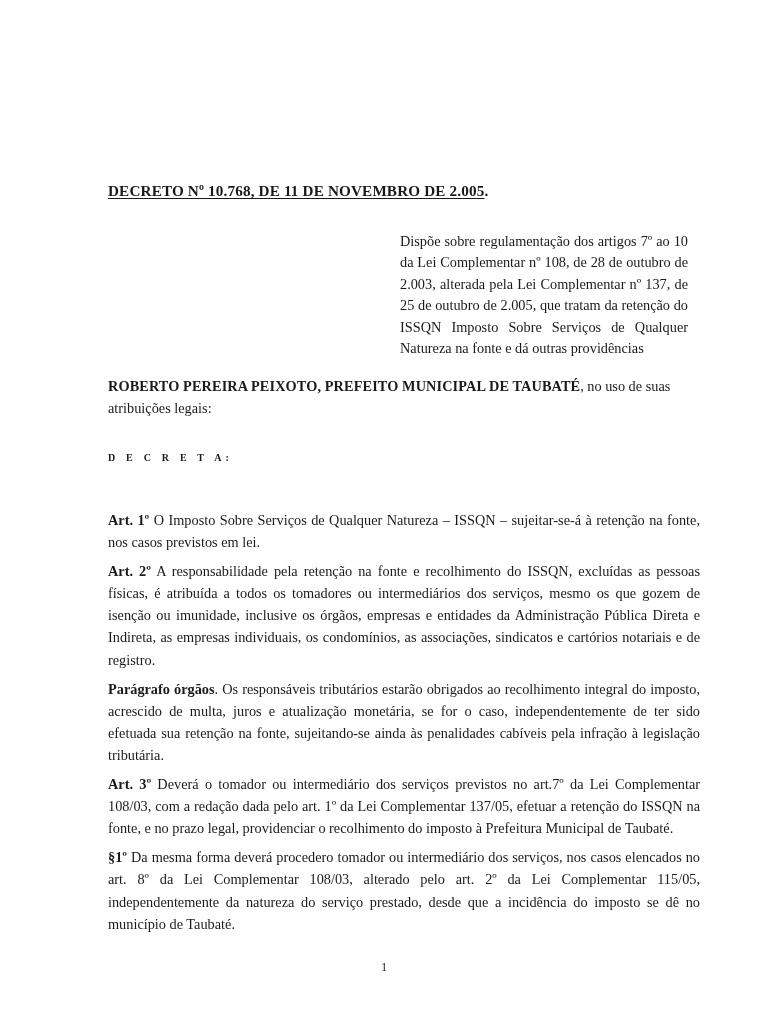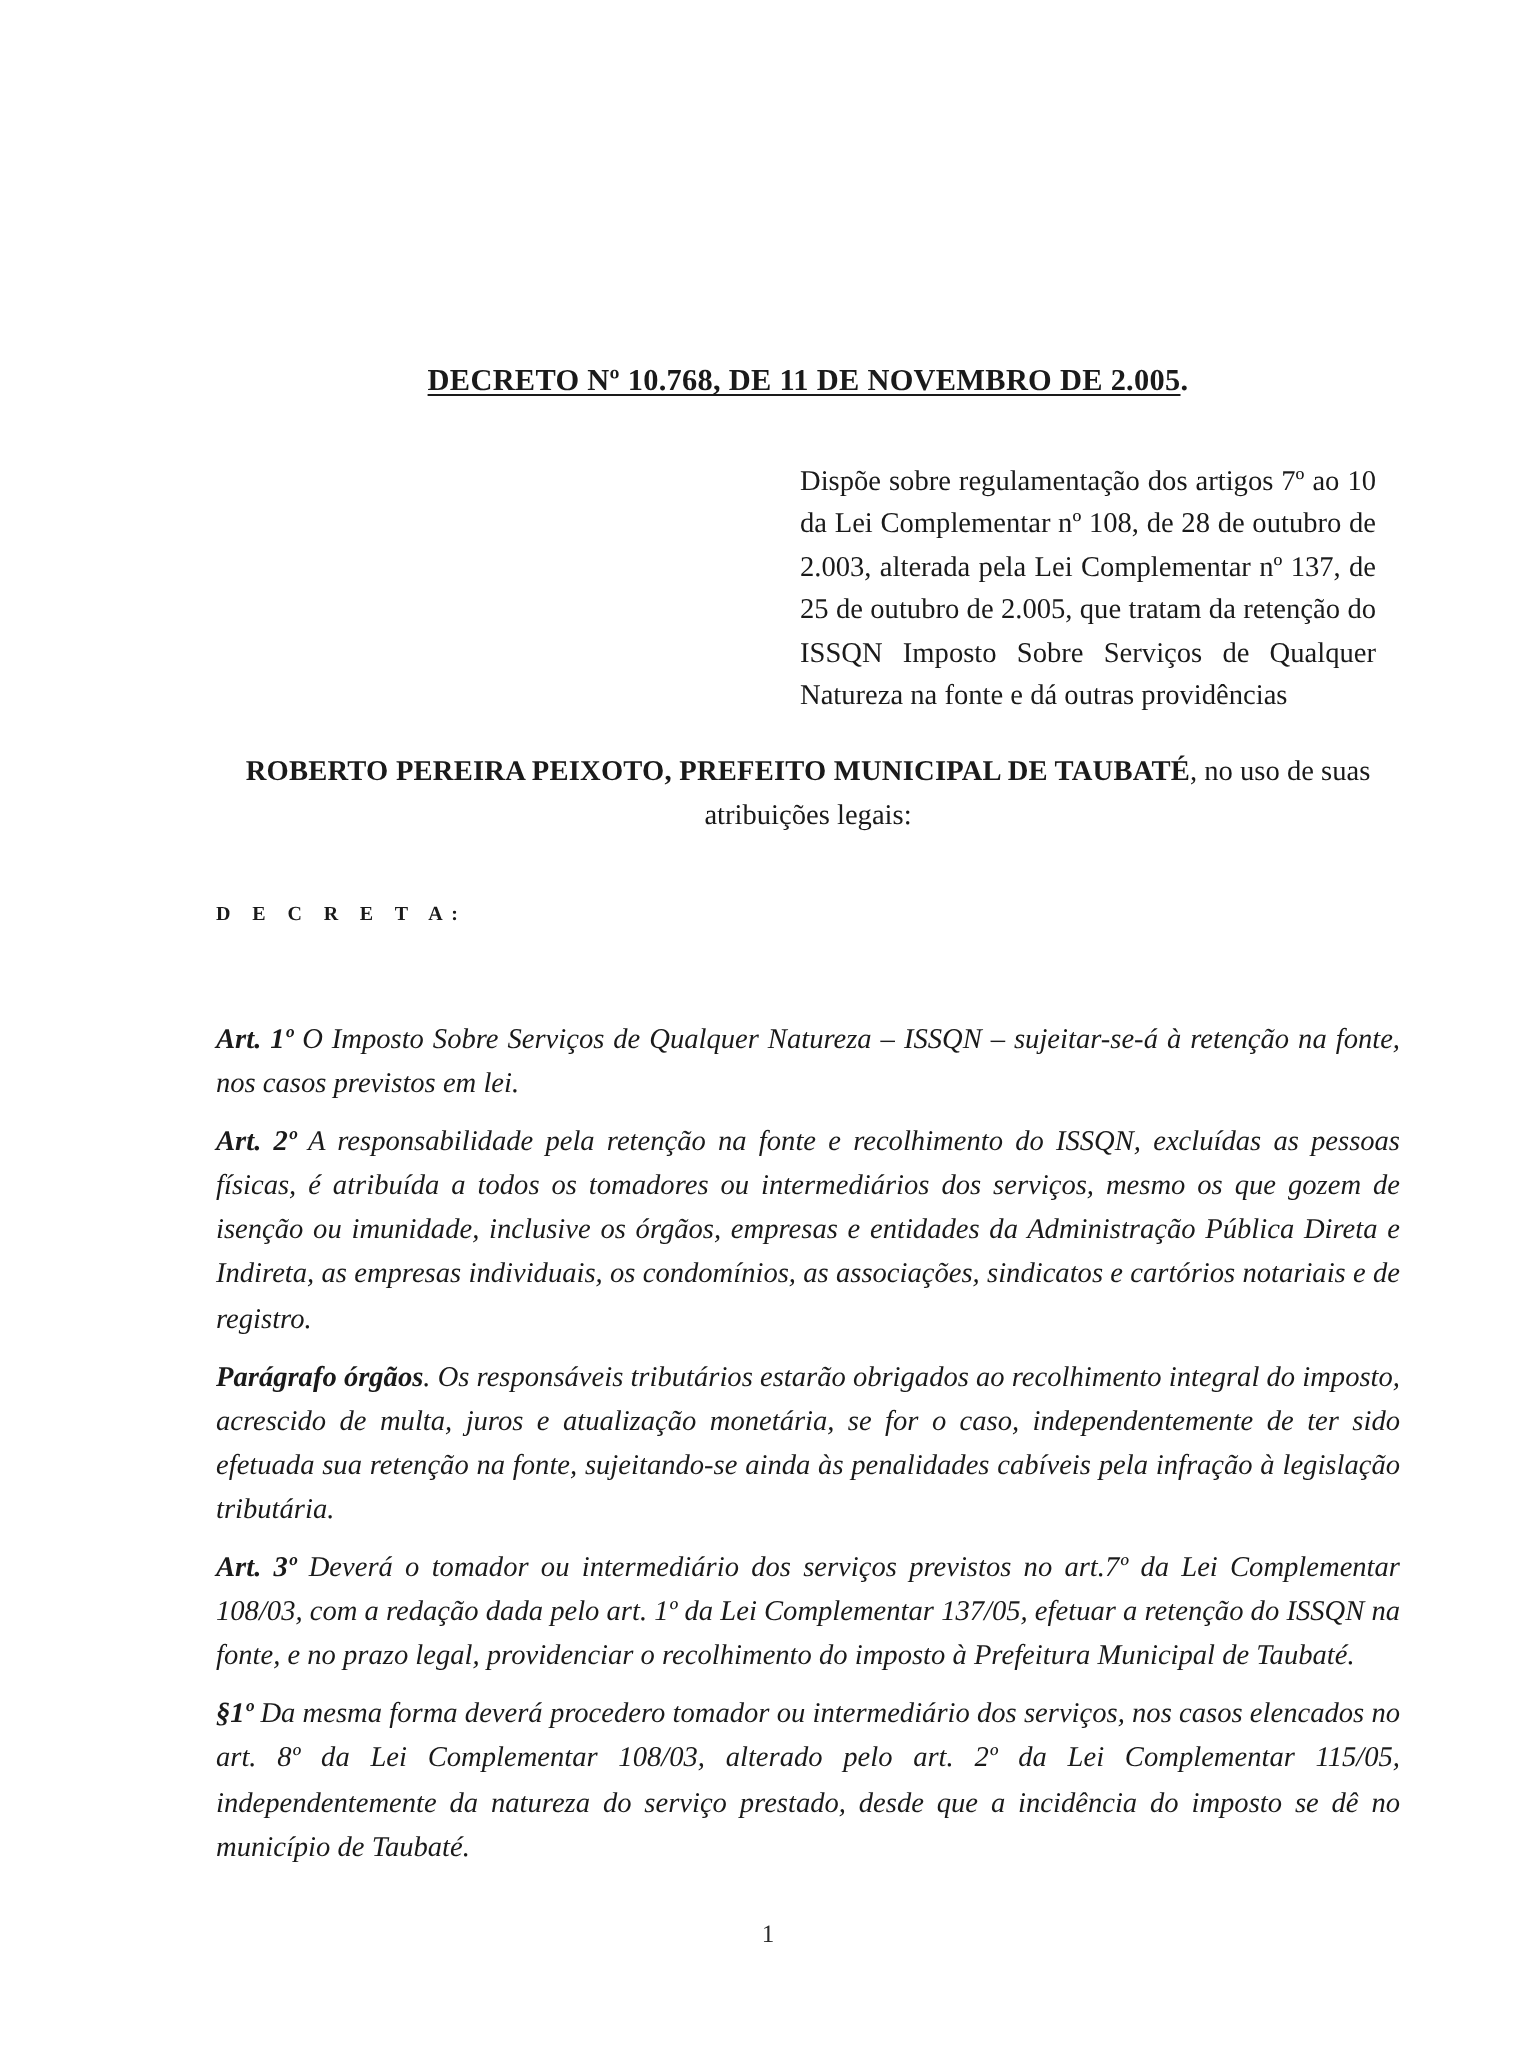--- a/index.html
+++ b/index.html
@@ -24,21 +24,20 @@
     height: 1024px;
     background: #ffffff;
   }
 
   
   .doc-title {
     position: absolute;
     left: 108px;
     top: 182px;
     width: 592px;
-    text-align: center;
     font-size: 15.2px;
     font-weight: bold;
     letter-spacing: 0.15px;
     white-space: nowrap;
   }
   .doc-title span.ul {
     text-decoration: underline;
     text-underline-offset: 2px;
   }
 
@@ -58,21 +57,21 @@
   }
 
   
   .authority {
     position: absolute;
     left: 108px;
     top: 375px;
     width: 592px;
     font-size: 14.3px;
     line-height: 22px;
-    text-align: center;
+    text-align: left;
   }
   .authority b {
     font-weight: bold;
     letter-spacing: 0.1px;
   }
 
   
   .decreta {
     position: absolute;
     left: 108px;
@@ -92,21 +91,20 @@
     line-height: 22.1px;
     text-align: justify;
     text-justify: inter-word;
   }
   .body-block p {
     margin: 0 0 0 0;
     text-indent: 0;
   }
   .art-para {
     text-indent: 118px;
-    font-style: italic;
   }
   .gap-sm { height: 7px; }
   .lbl {
     font-weight: bold;
   }
 
   
   .page-number {
     position: absolute;
     left: 0;

